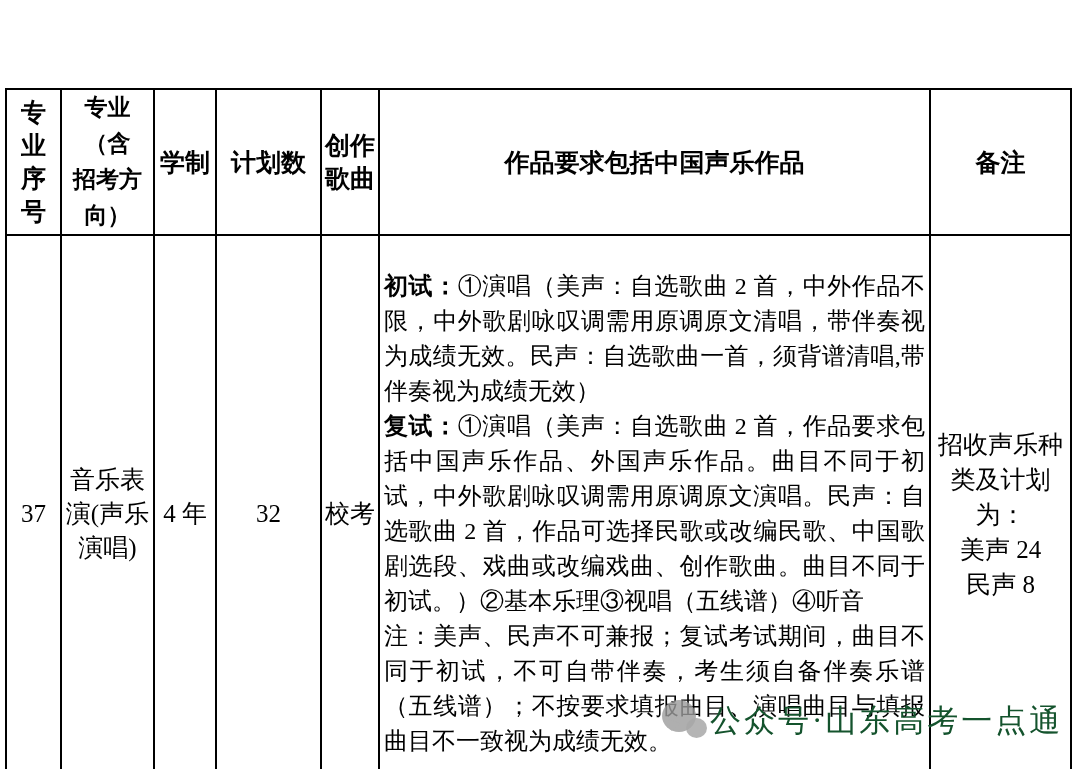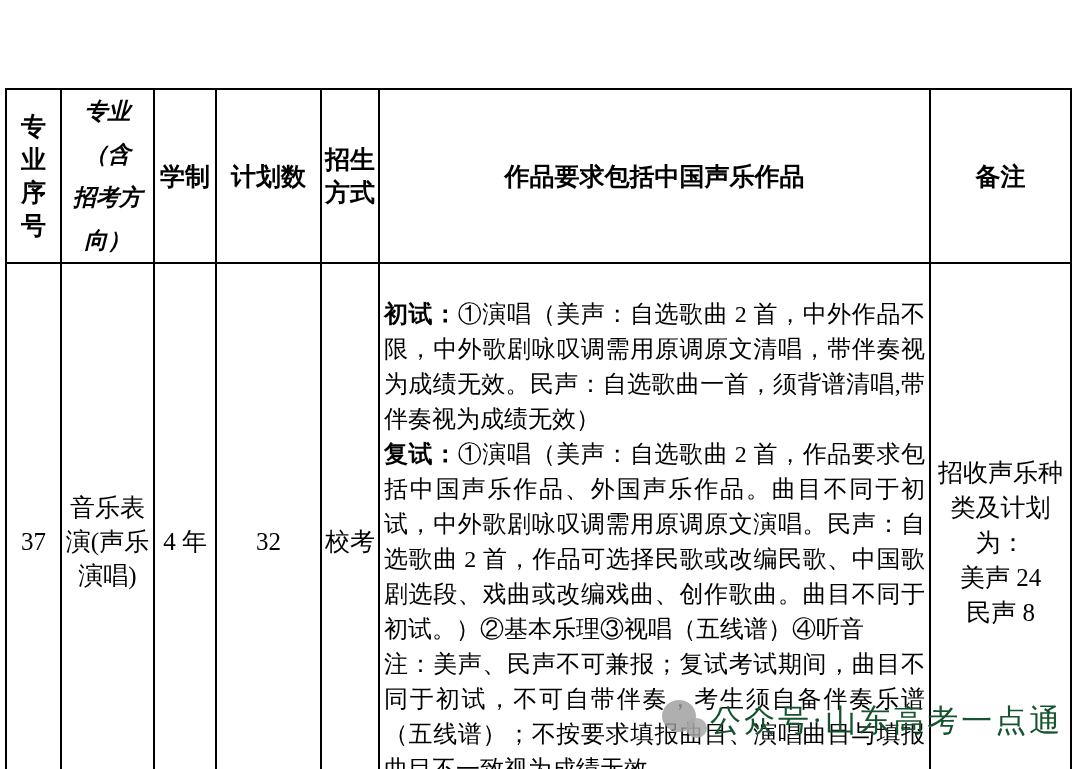--- a/index.html
+++ b/index.html
@@ -19,21 +19,21 @@
   }
   .tbl th,.tbl td{
     border:2px solid #000;
     padding:0 2px;
     overflow:hidden;
   }
   .tbl th{
     font-weight:bold;font-size:25px;line-height:33px;
     text-align:center;vertical-align:middle;white-space:pre-line;
   }
-  th.hdr-major{font-size:23px;line-height:43px;padding:0;font-style:italic;}
+  th.hdr-major{font-size:23px;line-height:36px;padding:0;}
   .hrow{height:114px;}
   .drow{height:558px;}
 
   td.simple{
     font-size:25px;line-height:34px;text-align:center;vertical-align:middle;
     white-space:pre-line;
   }
   td.major-cell{padding:0;}
   td.req{
     vertical-align:middle;padding:0 4px;
@@ -83,21 +83,21 @@
       <col style="width:141px">
     </colgroup>
     <thead>
       <tr class="hrow">
         <th>专业序号</th>
         <th class="hdr-major">专业（含
 招考方
 向）</th>
         <th>学制</th>
         <th>计划数</th>
-        <th>招生方式</th>
+        <th>创作歌曲</th>
         <th>作品要求包括中国声乐作品</th>
         <th>备注</th>
       </tr>
     </thead>
     <tbody>
       <tr class="drow">
         <td class="simple">37</td>
         <td class="simple major-cell">音乐表
 演(声乐
 演唱)</td>

